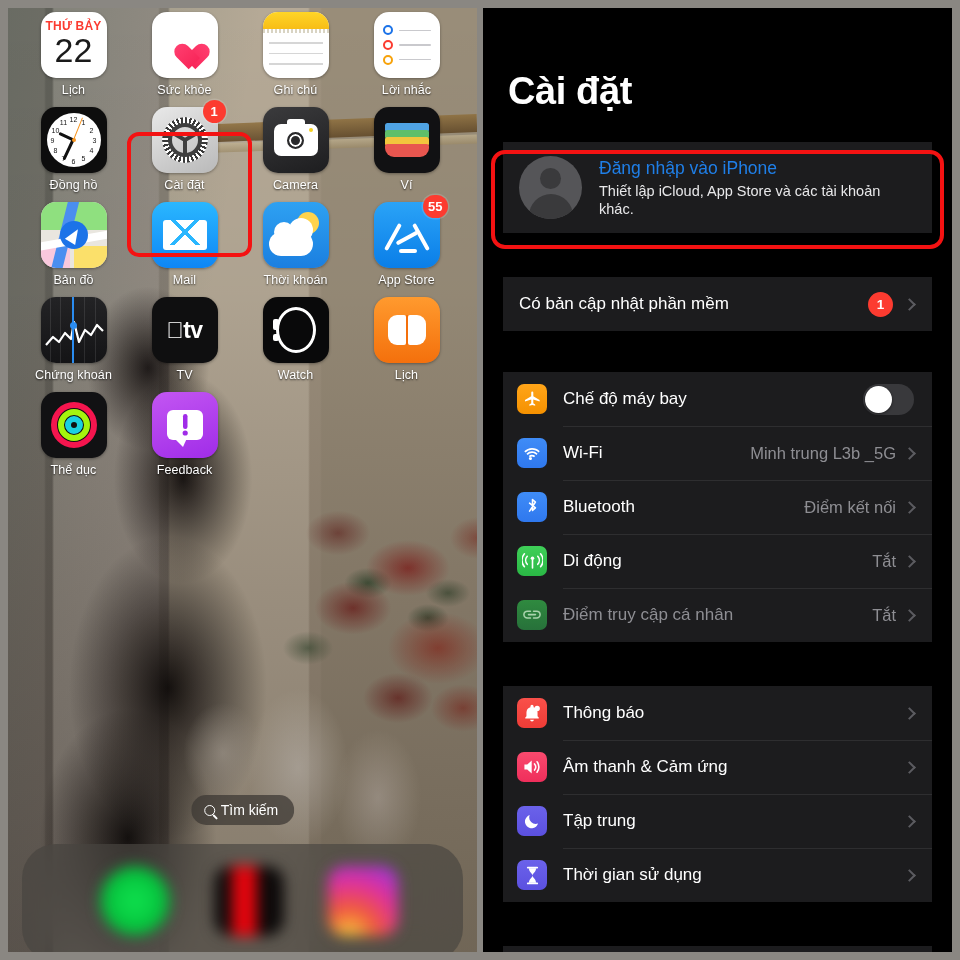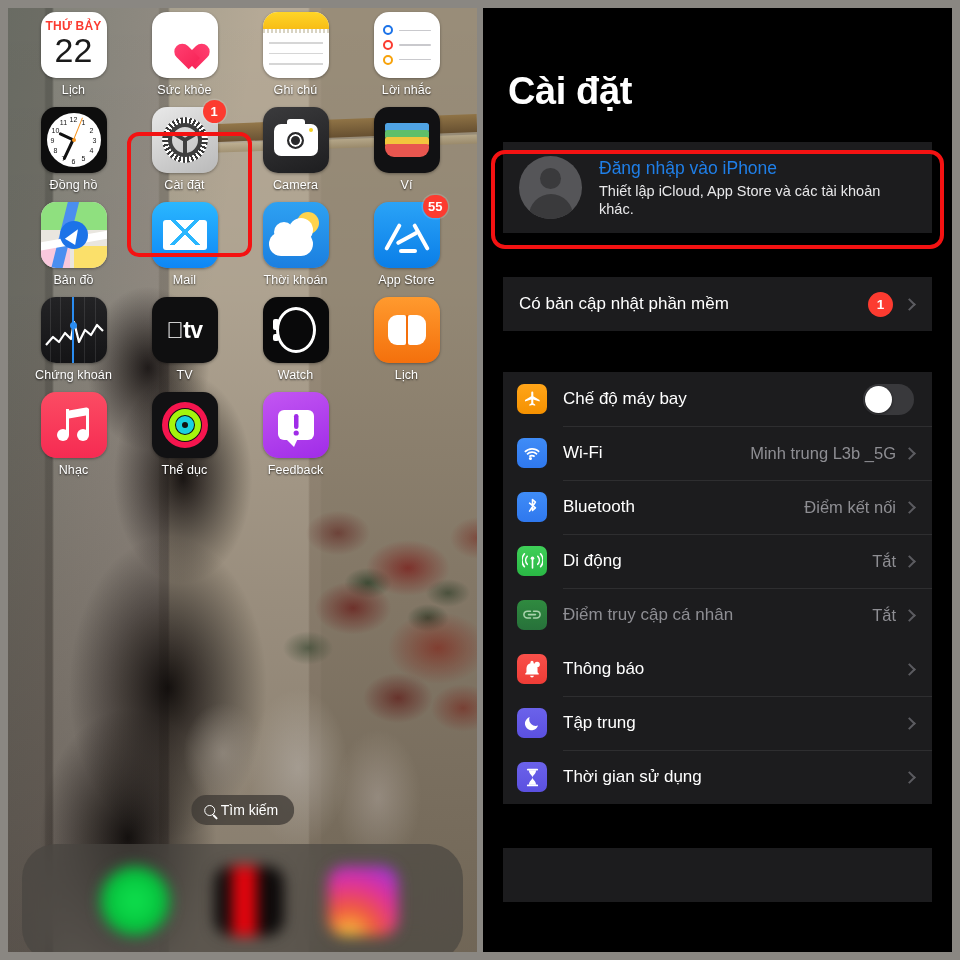--- a/index.html
+++ b/index.html
@@ -319,21 +319,21 @@
   }
   .group {
     margin: 0 20px;
     background: #1c1c1e;
     border-radius: 0;
     overflow: hidden;
   }
   .grp-account { margin-top: 29px; }
   .grp-update  { margin-top: 44px; }
   .grp-network { margin-top: 41px; }
-  .grp-notify  { }
+  .grp-notify  { margin-top: 44px; }
   .grp-general { margin-top: 44px; }
 
   .account-row {
     display:flex; align-items:center;
     padding: 14px 16px;
     gap: 17px;
   }
   .avatar {
     width: 63px; height: 63px; border-radius:50%;
     background:#555558;
@@ -639,34 +639,20 @@
                 <i class="pg r"></i>
                 <i class="sp"></i>
               </div>
             </div>
           </div>
           <div class="app-label">Lịch</div>
         </div>
       </div>
 
       <div class="icon-row">
-        <div class="app">
-          <div class="app-icon-wrap">
-            <div class="app-icon ic-music">
-              <div class="note">
-                <i class="b1"></i>
-                <i class="b2"></i>
-                <i class="s1"></i>
-                <i class="s2"></i>
-                <i class="beam"></i>
-              </div>
-            </div>
-          </div>
-          <div class="app-label">Nhạc</div>
-        </div>
 
         <div class="app">
           <div class="app-icon-wrap">
             <div class="app-icon ic-fitness">
               <div class="rings">
                 <i class="r r1"></i>
                 <i class="r r2"></i>
                 <i class="r r3"></i>
               </div>
             </div>
@@ -798,20 +784,30 @@
         <div class="row-icon i-notif">
           <svg width="18" height="19" viewBox="0 0 22 24" fill="#fff">
             <path d="M11 22a2.4 2.4 0 0 0 2.4-2.2H8.6A2.4 2.4 0 0 0 11 22zM18 15.6v-4.9C18 7.3 16.1 4.7 13 4V3a2 2 0 1 0-4 0v1c-3.1.7-5 3.3-5 6.7v4.9L2.5 17v1.2h17V17z"></path>
             <circle cx="17.5" cy="5.6" r="3.4" fill="#fff"></circle>
           </svg>
         </div>
         <div class="row-label">Thông báo</div>
         <i class="chev"></i>
       </div>
 
+      <div class="row">
+        <div class="row-icon i-sound">
+          <svg width="21" height="18" viewBox="0 0 26 22">
+            <path d="M3 8h3.5L12 3v16L6.5 14H3z" fill="#fff"></path>
+            <path d="M15.5 7.2a6 6 0 0 1 0 7.6M18.6 4.6a10 10 0 0 1 0 12.8" fill="none" stroke="#fff" stroke-width="1.9" stroke-linecap="round"></path>
+          </svg>
+        </div>
+        <div class="row-label">Âm thanh &amp; Cảm ứng</div>
+        <i class="chev"></i>
+      </div>
 
       <div class="row">
         <div class="row-icon i-focus">
           <svg width="18" height="18" viewBox="0 0 22 22" fill="#fff">
             <path d="M18.4 14.2A8 8 0 0 1 8.2 3.8a8.2 8.2 0 1 0 10.2 10.4z"></path>
           </svg>
         </div>
         <div class="row-label">Tập trung</div>
         <i class="chev"></i>
       </div>

